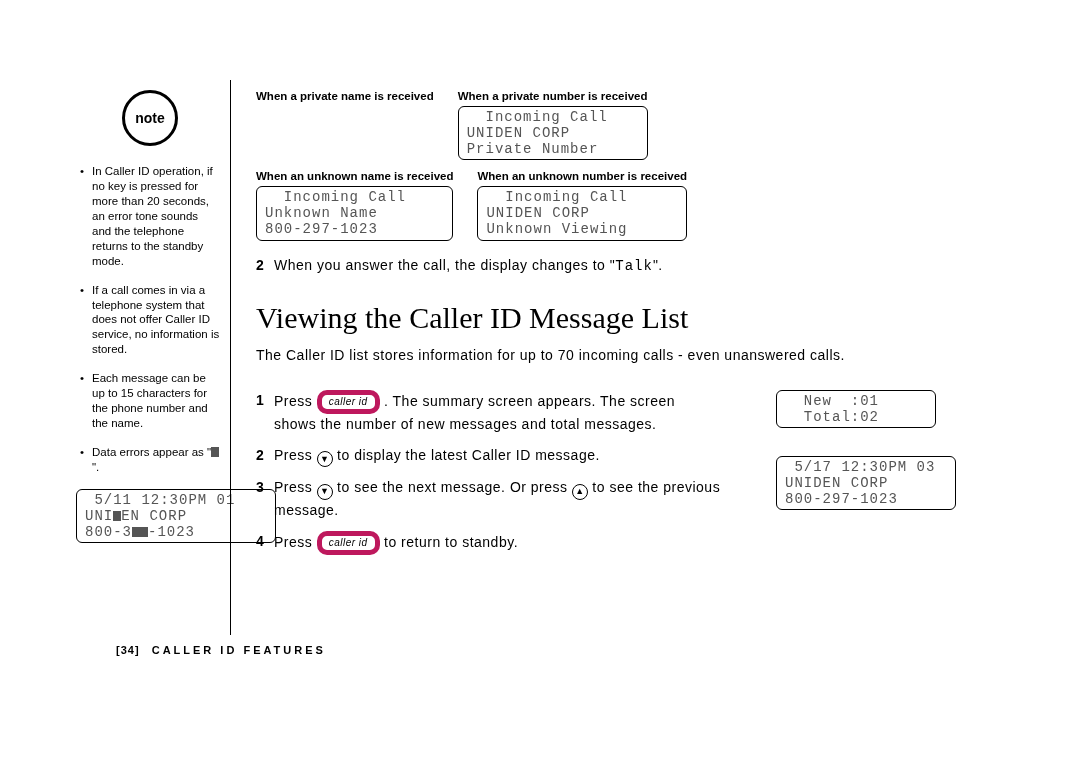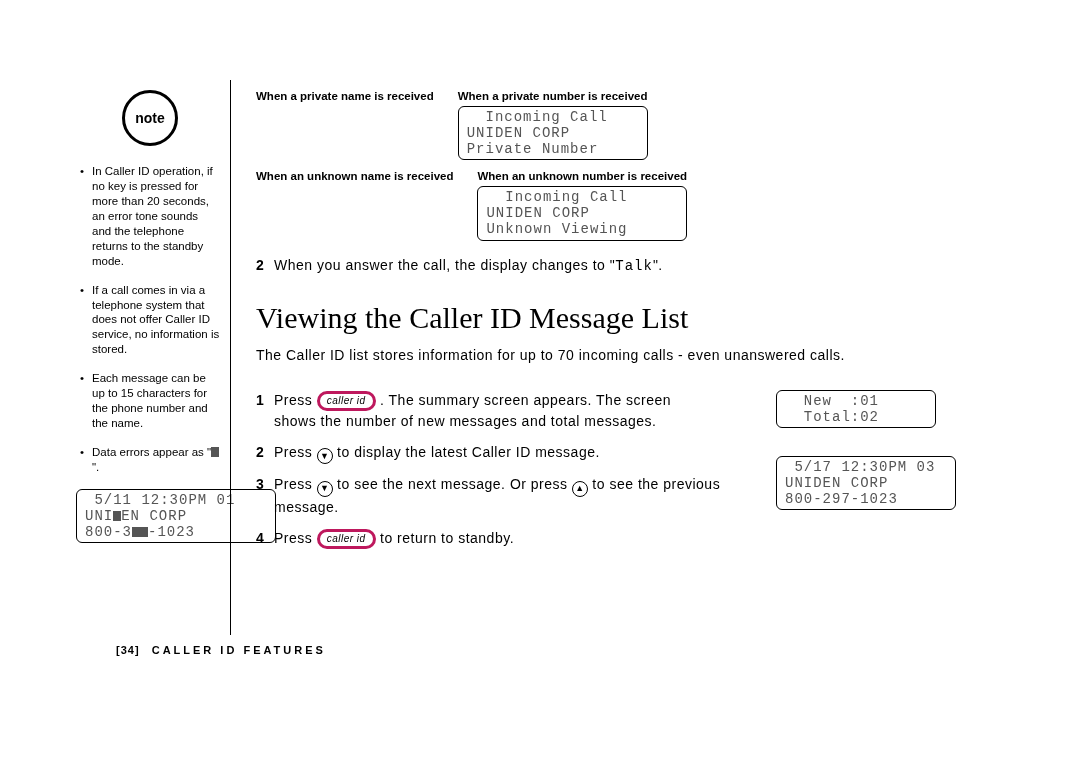--- a/index.html
+++ b/index.html
@@ -120,21 +120,21 @@
   }
   .para {
     font-size: 14px;
     letter-spacing: 0.5px;
     line-height: 1.5;
     margin-bottom: 24px;
   }
   .steps-block { position: relative; }
   .keycap {
     display: inline-block;
-    border: 3px solid #be185d;
+    border: 5px solid #be185d;
     border-radius: 10px;
     font-size: 10px;
     font-style: italic;
     padding: 0 7px;
     line-height: 14px;
     vertical-align: 1px;
     background: #fff;
   }
   .circle-key {
     display: inline-flex;
@@ -192,20 +192,23 @@
         <div class="lcd-cap">When a private number is received</div>
         <div class="lcd lcd-small"><span>  Incoming Call</span>
 <span>UNIDEN CORP</span>
 <span>Private Number</span></div>
       </div>
     </div>
 
     <div class="lcd-group">
       <div class="lcd-col">
         <div class="lcd-cap">When an unknown name is received</div>
+        <div class="lcd lcd-small"><span>  Incoming Call</span>
+<span>Unknown Name</span>
+<span>800-297-1023</span></div>
       </div>
       <div class="lcd-col">
         <div class="lcd-cap">When an unknown number is received</div>
         <div class="lcd lcd-small"><span>  Incoming Call</span>
 <span>UNIDEN CORP</span>
 <span>Unknown Viewing</span></div>
       </div>
     </div>
 
     <p class="step" style="margin-top:14px;">

